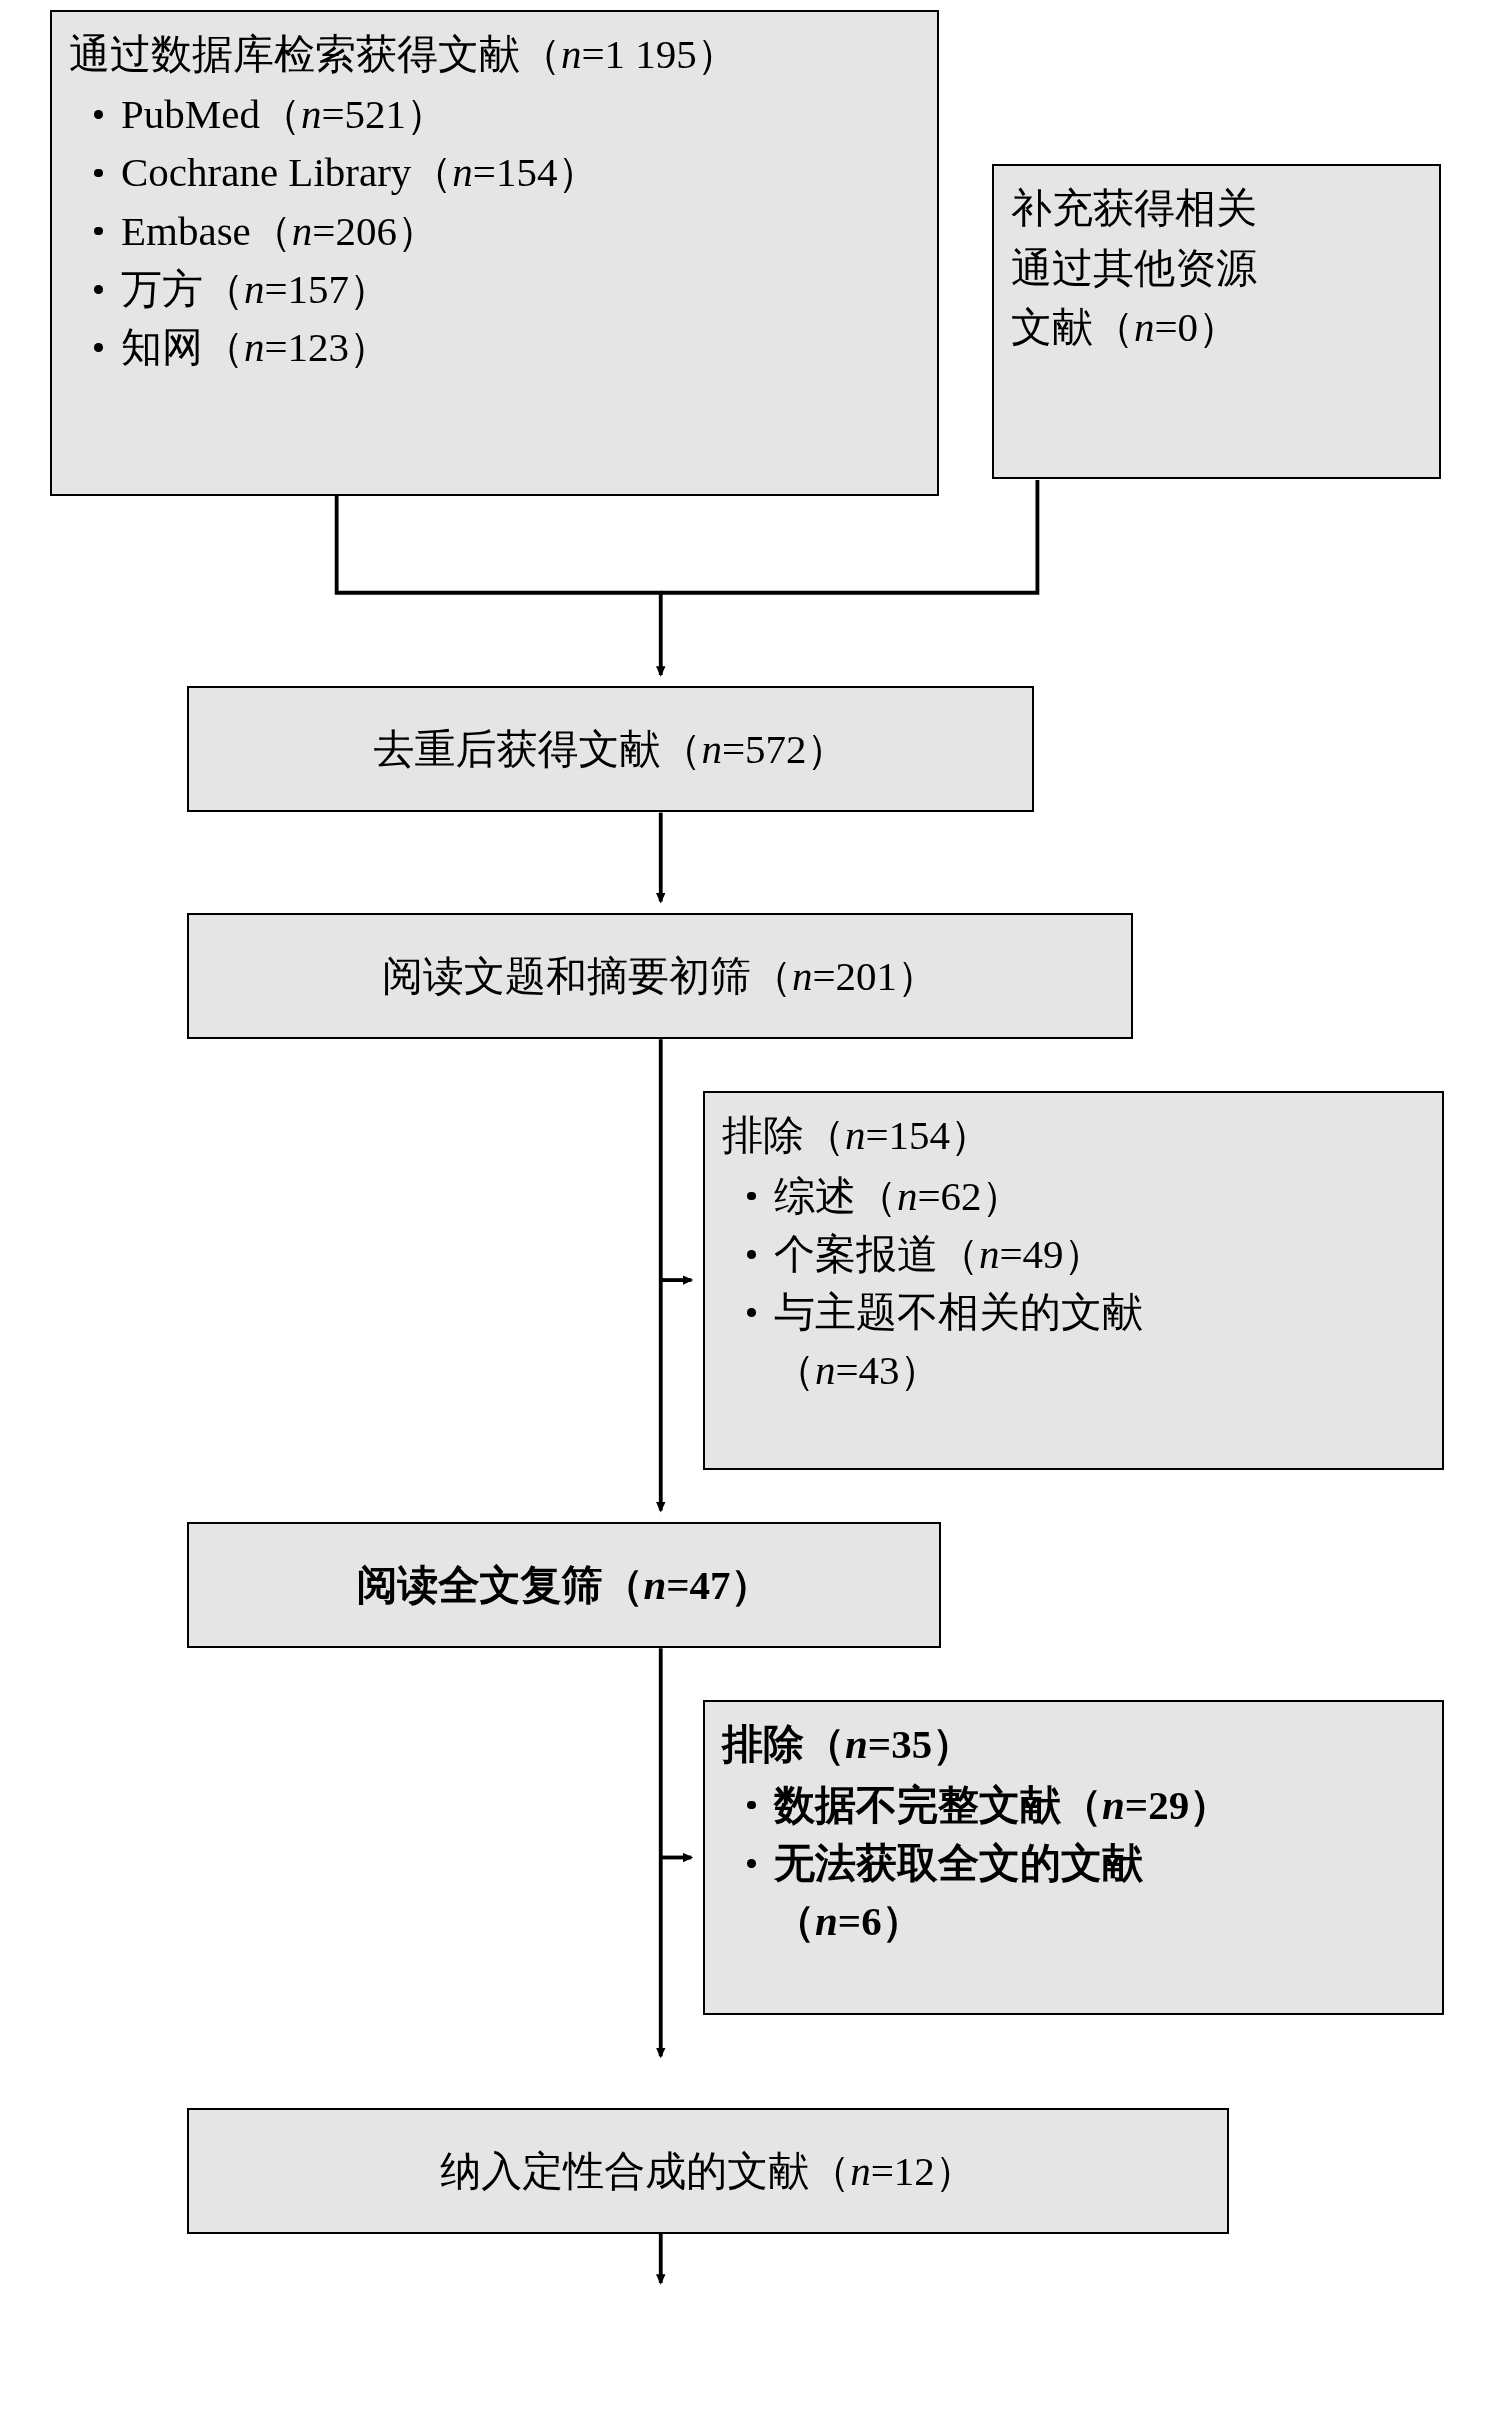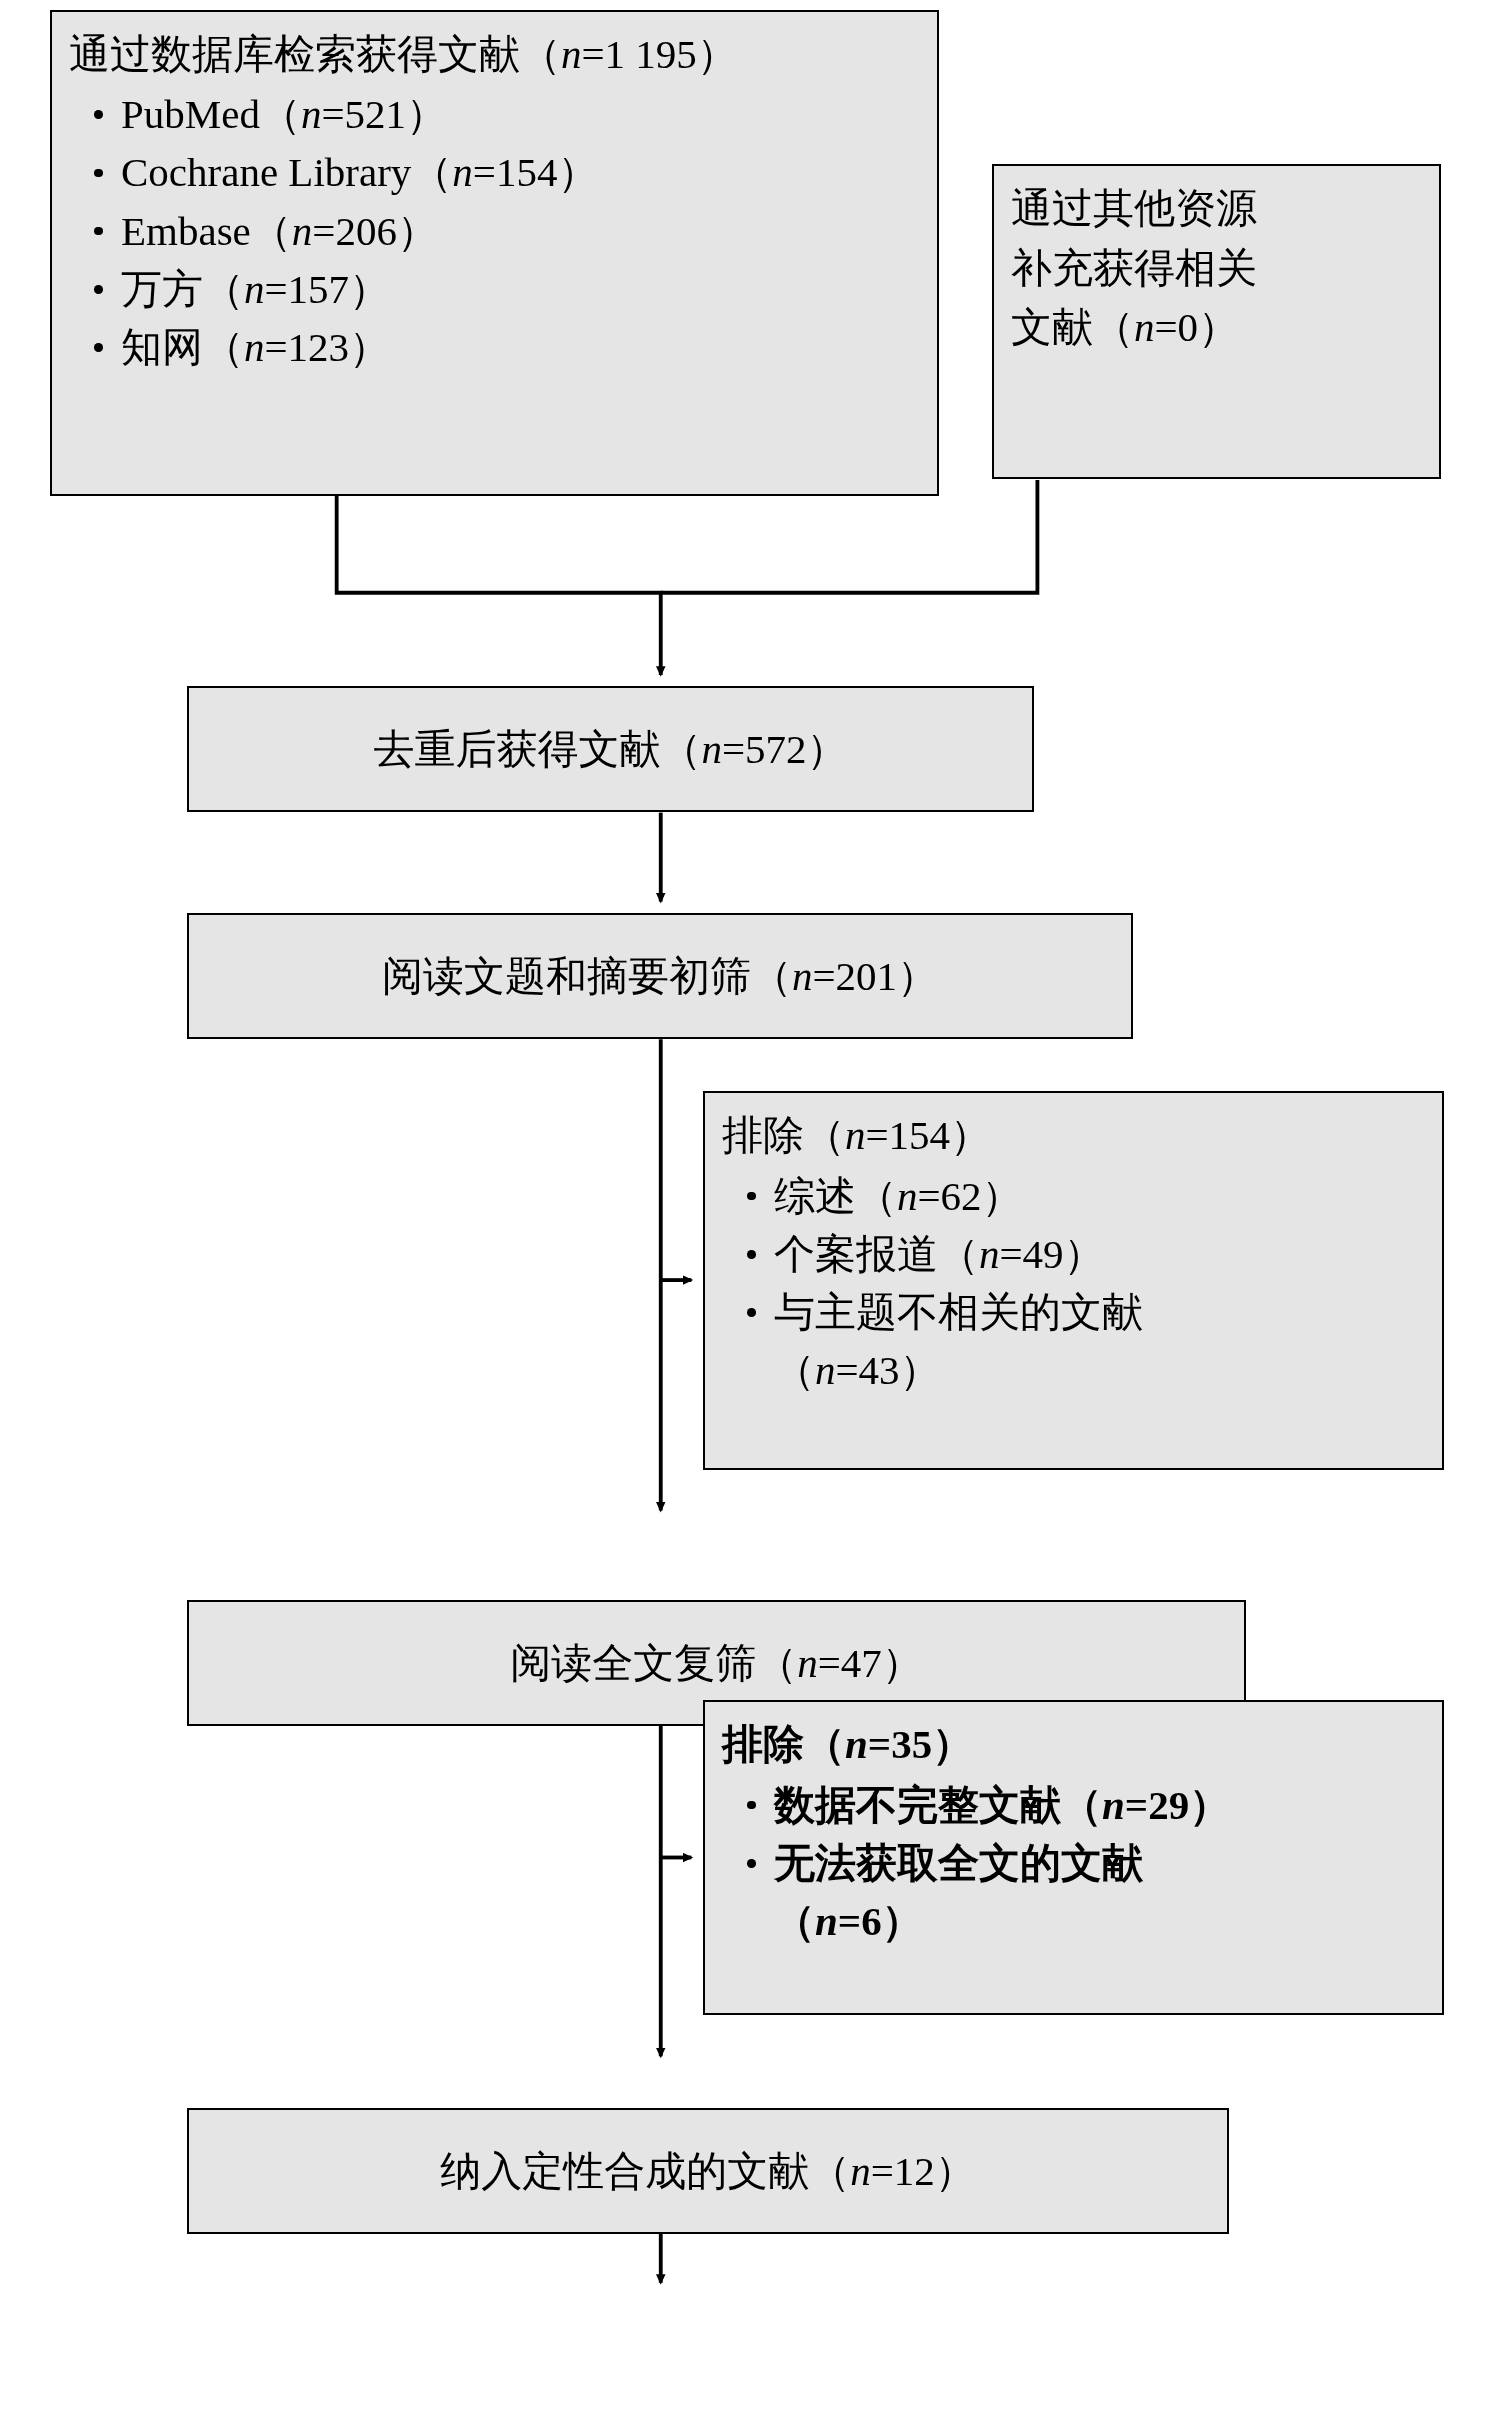--- a/index.html
+++ b/index.html
@@ -65,21 +65,21 @@
   i.v {
     font-style: italic;
     font-family: "Liberation Serif", "DejaVu Serif", serif;
   }
   
   #box-databases   { left: 50px;  top: 9.6px;   width: 889px;  height: 486px; }
   #box-other       { left: 992px; top: 164px; width: 449px;  height: 315px; }
   #box-dedup       { left: 187px; top: 686px;  width: 847px;  height: 126px; }
   #box-titlescreen { left: 187px; top: 913px;  width: 946px;  height: 126px; }
   #box-excluded1   { left: 703px; top: 1091px; width: 741px;  height: 379px; }
-  #box-fulltext    { left: 187px; top: 1600px; width: 1059px;  height: 126px; }
+  #box-fulltext    { left: 187px; top: 1522px; width: 754px;  height: 126px; font-weight: bold; }
   #box-excluded2   { left: 703px; top: 1700px; width: 741px;  height: 315px; font-weight: bold; }
   #box-qualitative { left: 187px; top: 2068px; width: 1042px;  height: 126px; margin-top: 40px; }
   #box-quant       { left: 187px; top: 2294px; width: 1128px; height: 126px; }
   #box-dedup .title, #box-titlescreen .title, #box-fulltext .title,
   #box-qualitative .title, #box-quant .title {
     line-height: 96px;
   }
   #box-other .title { line-height: 1.45; }
   .svg-layer {
     position: absolute;
@@ -123,22 +123,22 @@
     <ul class="bullets">
       <li><span>PubMed（</span><i class="v">n</i><span>=521）</span></li>
       <li><span>Cochrane Library（</span><i class="v">n</i><span>=154）</span></li>
       <li><span>Embase（</span><i class="v">n</i><span>=206）</span></li>
       <li><span>万方（</span><i class="v">n</i><span>=157）</span></li>
       <li><span>知网（</span><i class="v">n</i><span>=123）</span></li>
     </ul>
   </div>
 
   <div class="box" id="box-other">
+    <span class="title">补充获得相关</span>
     <span class="title">通过其他资源</span>
-    <span class="title">补充获得相关</span>
     <span class="title"><span>文献（</span><i class="v">n</i><span>=0）</span></span>
   </div>
 
   <div class="box" id="box-dedup">
     <span class="title center"><span>去重后获得文献（</span><i class="v">n</i><span>=572）</span></span>
   </div>
 
   <div class="box" id="box-titlescreen">
     <span class="title center"><span>阅读文题和摘要初筛（</span><i class="v">n</i><span>=201）</span></span>
   </div>

